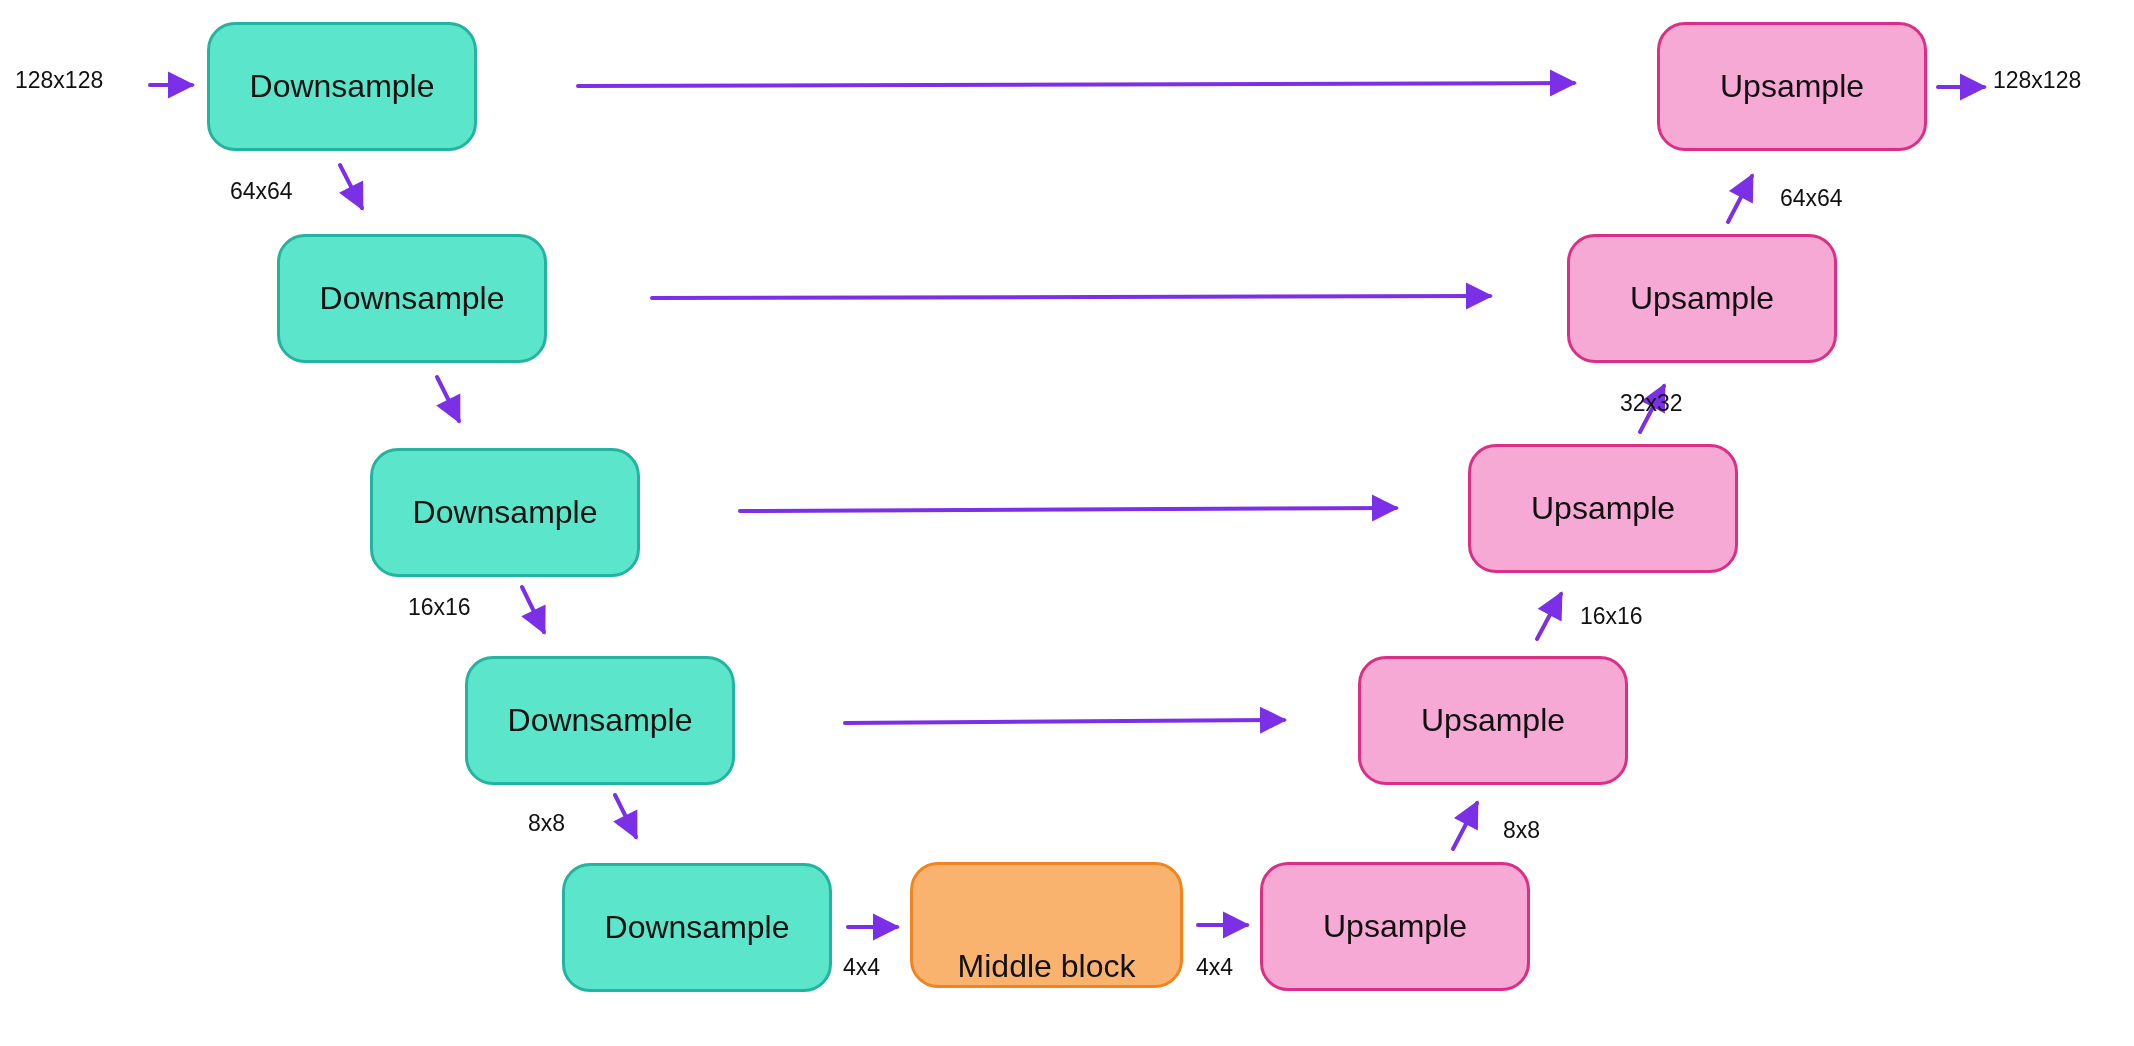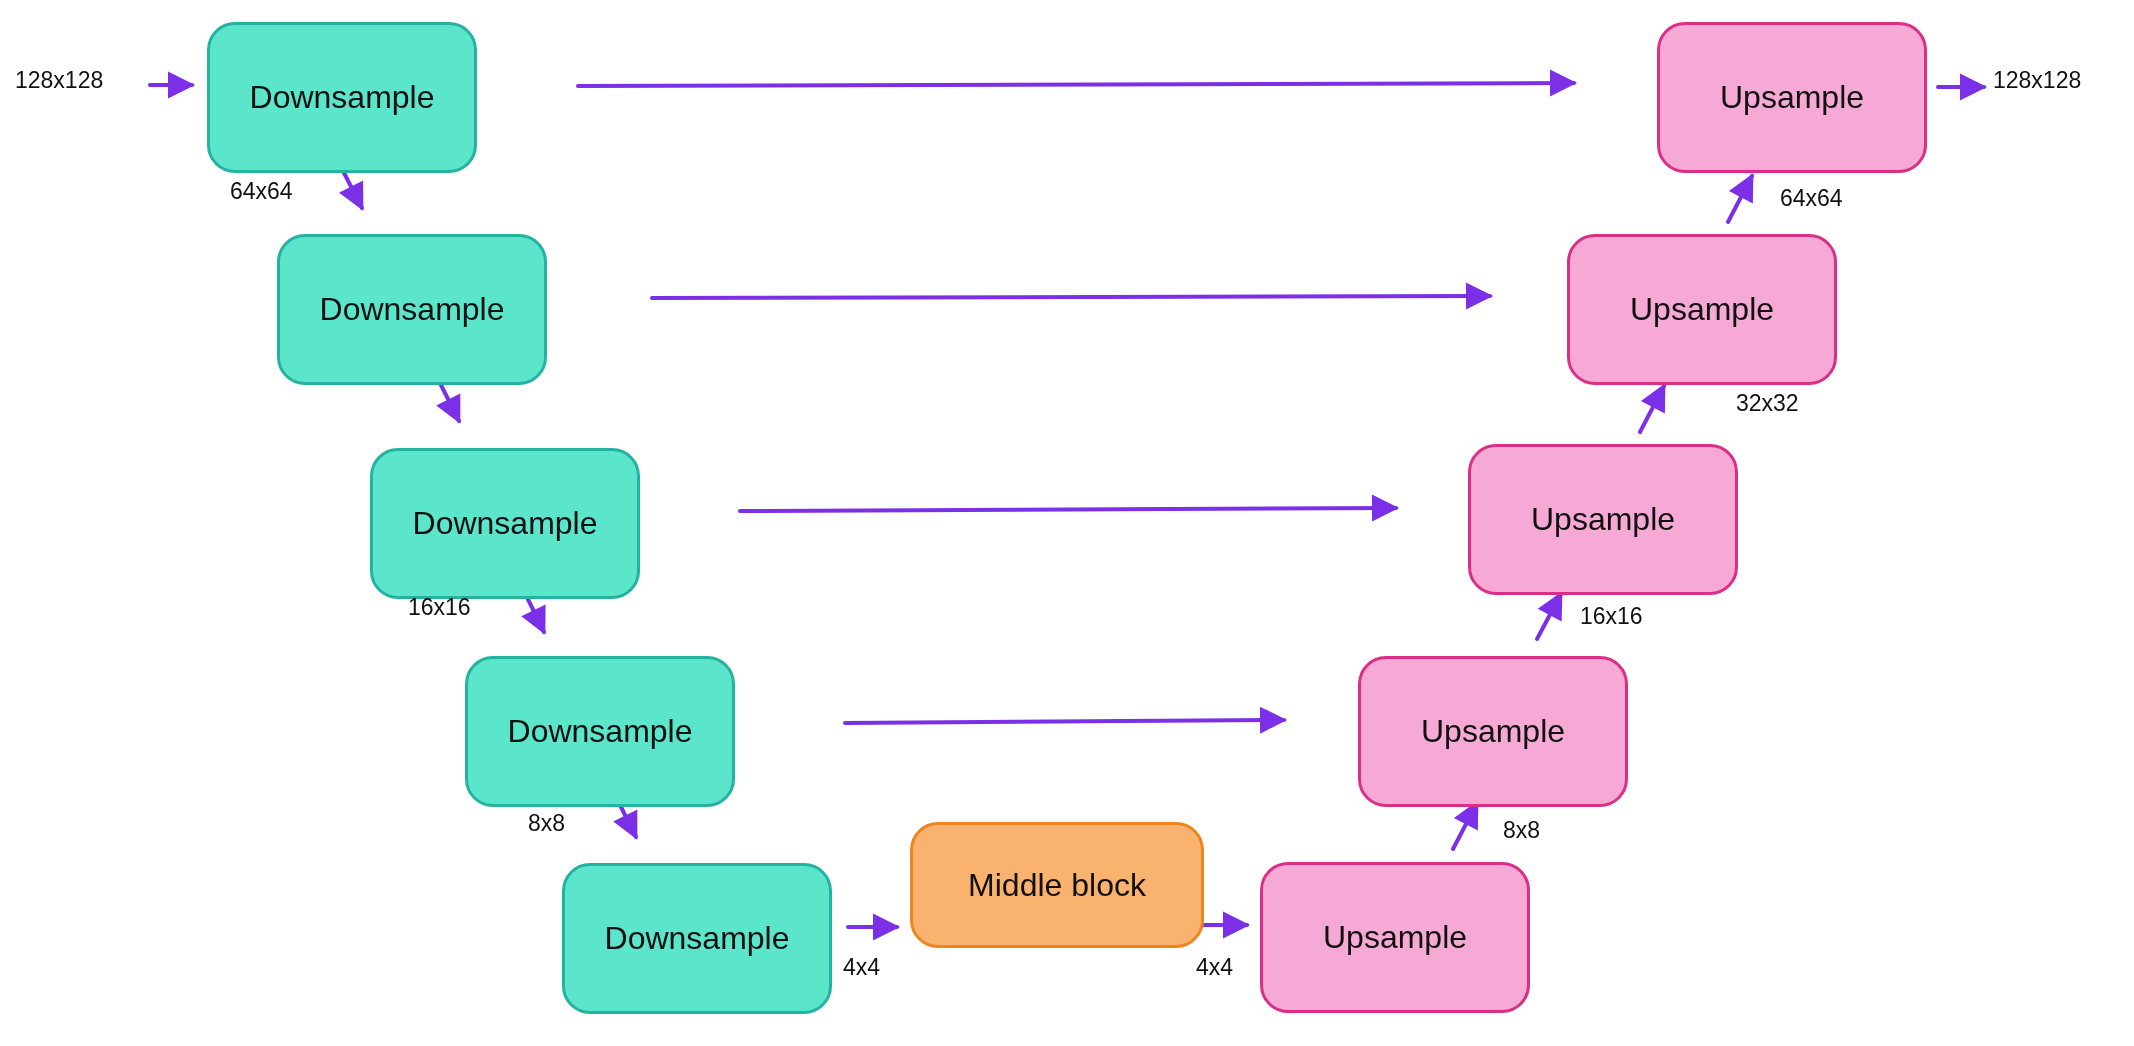--- a/index.html
+++ b/index.html
@@ -19,21 +19,21 @@
     position: absolute;
     left: 0; top: 0;
     width: 2134px;
     height: 1046px;
     pointer-events: none;
   }
   .arrows line { stroke: #7B2FE6; stroke-width: 4; stroke-linecap: round; }
   .node {
     position: absolute;
     width: 270px;
-    height: 151px;
+    height: 129px;
     border-radius: 28px;
     border: 3px solid transparent;
     display: flex;
     align-items: center;
     justify-content: center;
     font-size: 32px;
     color: #111111;
     box-sizing: border-box;
     white-space: nowrap;
   }
@@ -86,21 +86,21 @@
   <div class="node teal" style="left:370px; top:448px;">
     <span>Downsample</span>
   </div>
   <div class="node teal" style="left:465px; top:656px;">
     <span>Downsample</span>
   </div>
   <div class="node teal" style="left:562px; top:863px;">
     <span>Downsample</span>
   </div>
 
-  <div class="node orange" style="left:910px; top:822px; width:294px; height:126px;">
+  <div class="node orange" style="left:910px; top:862px; width:273px; height:126px;align-items:flex-end;">
     <span>Middle block</span>
   </div>
 
   <div class="node pink" style="left:1260px; top:862px;">
     <span>Upsample</span>
   </div>
   <div class="node pink" style="left:1358px; top:656px;">
     <span>Upsample</span>
   </div>
   <div class="node pink" style="left:1468px; top:444px;">
@@ -114,17 +114,17 @@
   </div>
 
   <span class="dim-label" style="left:15px;   top:63px;">128x128</span>
   <span class="dim-label" style="left:230px;  top:174px;">64x64</span>
   <span class="dim-label" style="left:408px;  top:590px;">16x16</span>
   <span class="dim-label" style="left:528px;  top:806px;">8x8</span>
   <span class="dim-label" style="left:843px;  top:950px;">4x4</span>
   <span class="dim-label" style="left:1196px; top:950px;">4x4</span>
   <span class="dim-label" style="left:1503px; top:813px;">8x8</span>
   <span class="dim-label" style="left:1580px; top:599px;">16x16</span>
-  <span class="dim-label" style="left:1736px; top:386px;">32x32</span>
+  <span class="dim-label" style="left:1620px; top:386px;">32x32</span>
   <span class="dim-label" style="left:1780px; top:181px;">64x64</span>
   <span class="dim-label" style="left:1993px; top:63px;">128x128</span>
 
 </div>
 
 </body></html>

